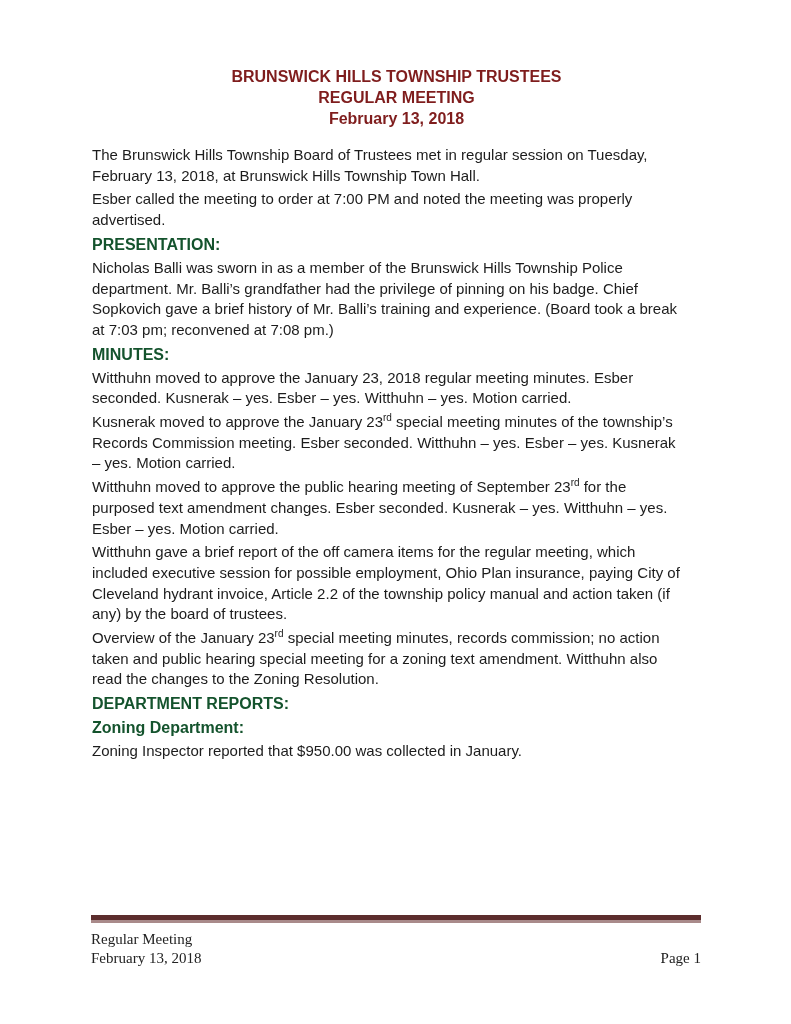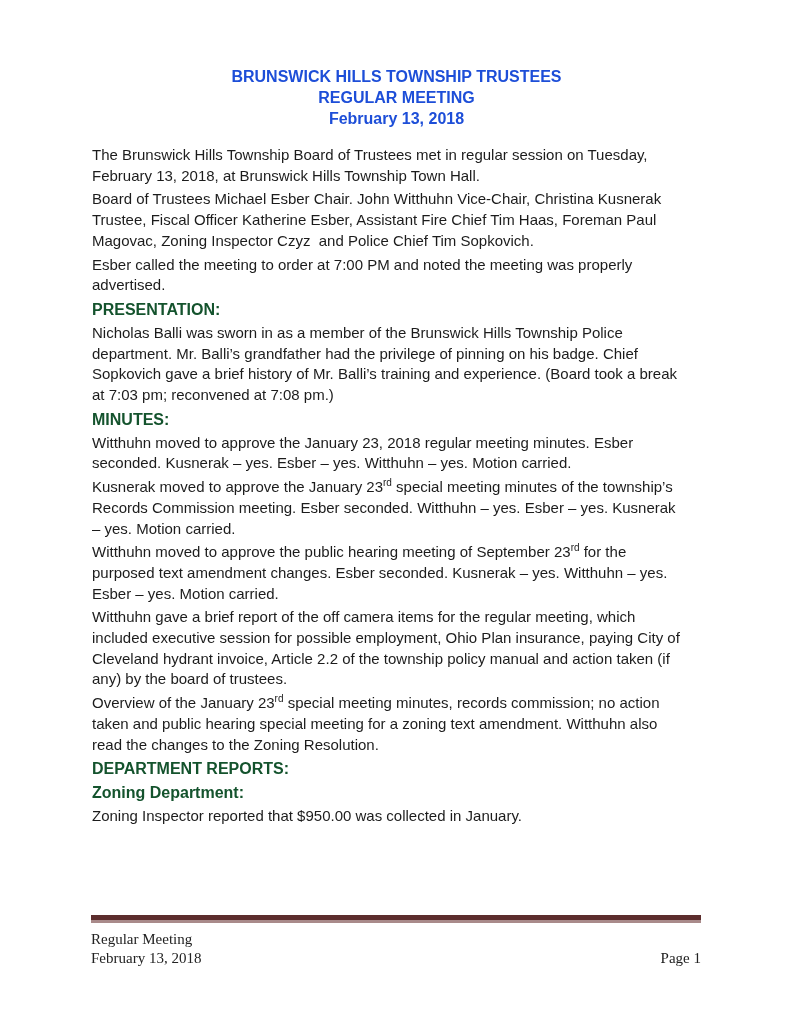--- a/index.html
+++ b/index.html
@@ -17,21 +17,21 @@
     left: 92px;
     top: 66px;
     width: 609px;
   }
   .doc-title {
     text-align: center;
     font-weight: bold;
     font-size: 16px;
     line-height: 21px;
     margin-bottom: 16px;
-    color: #1d4ed8;
+    color: #7f1d1d;
   }
   .body-par {
     font-size: 15px;
     line-height: 20.7px;
     margin: 0 15px 3px 0;
     color: #1c1c1c;
   }
   .section-heading {
     font-size: 16px;
     line-height: 21px;
@@ -73,21 +73,20 @@
   <div class="content">
 
     <div class="doc-title">
       <div>BRUNSWICK HILLS TOWNSHIP TRUSTEES</div>
       <div>REGULAR MEETING</div>
       <div>February 13, 2018</div>
     </div>
 
     <div id="doc-body">
         <p class="body-par">The Brunswick Hills Township Board of Trustees met in regular session on Tuesday, February 13, 2018, at Brunswick Hills Township Town Hall.</p>
-        <p class="body-par">Board of Trustees Michael Esber Chair. John Witthuhn Vice-Chair, Christina Kusnerak Trustee, Fiscal Officer Katherine Esber, Assistant Fire Chief Tim Haas, Foreman Paul Magovac, Zoning Inspector Czyz&nbsp; and Police Chief Tim Sopkovich.</p>
         <p class="body-par">Esber called the meeting to order at 7:00 PM and noted the meeting was properly advertised.</p>
         <div class="section-heading">PRESENTATION:</div>
         <p class="body-par">Nicholas Balli was sworn in as a member of the Brunswick Hills Township Police department. Mr. Balli’s grandfather had the privilege of pinning on his badge. Chief Sopkovich gave a brief history of Mr. Balli’s training and experience. (Board took a break at 7:03 pm; reconvened at 7:08 pm.)</p>
         <div class="section-heading">MINUTES:</div>
         <p class="body-par">Witthuhn moved to approve the January 23, 2018 regular meeting minutes. Esber seconded. Kusnerak – yes. Esber – yes. Witthuhn – yes. Motion carried.</p>
         <p class="body-par"><span>Kusnerak moved to approve the January 23</span><sup>rd</sup><span> special meeting minutes of the township’s Records Commission meeting. Esber seconded. Witthuhn – yes. Esber – yes. Kusnerak – yes. Motion carried.</span></p>
         <p class="body-par"><span>Witthuhn moved to approve the public hearing meeting of September 23</span><sup>rd</sup><span> for the purposed text amendment changes. Esber seconded. Kusnerak – yes. Witthuhn – yes. Esber – yes. Motion carried.</span></p>
         <p class="body-par">Witthuhn gave a brief report of the off camera items for the regular meeting, which included executive session for possible employment, Ohio Plan insurance, paying City of Cleveland hydrant invoice, Article 2.2 of the township policy manual and action taken (if any) by the board of trustees.</p>
         <p class="body-par"><span>Overview of the January 23</span><sup>rd</sup><span> special meeting minutes, records commission; no action taken and public hearing special meeting for a zoning text amendment. Witthuhn also read the changes to the Zoning Resolution.</span></p>
         <div class="section-heading">DEPARTMENT REPORTS:</div>

